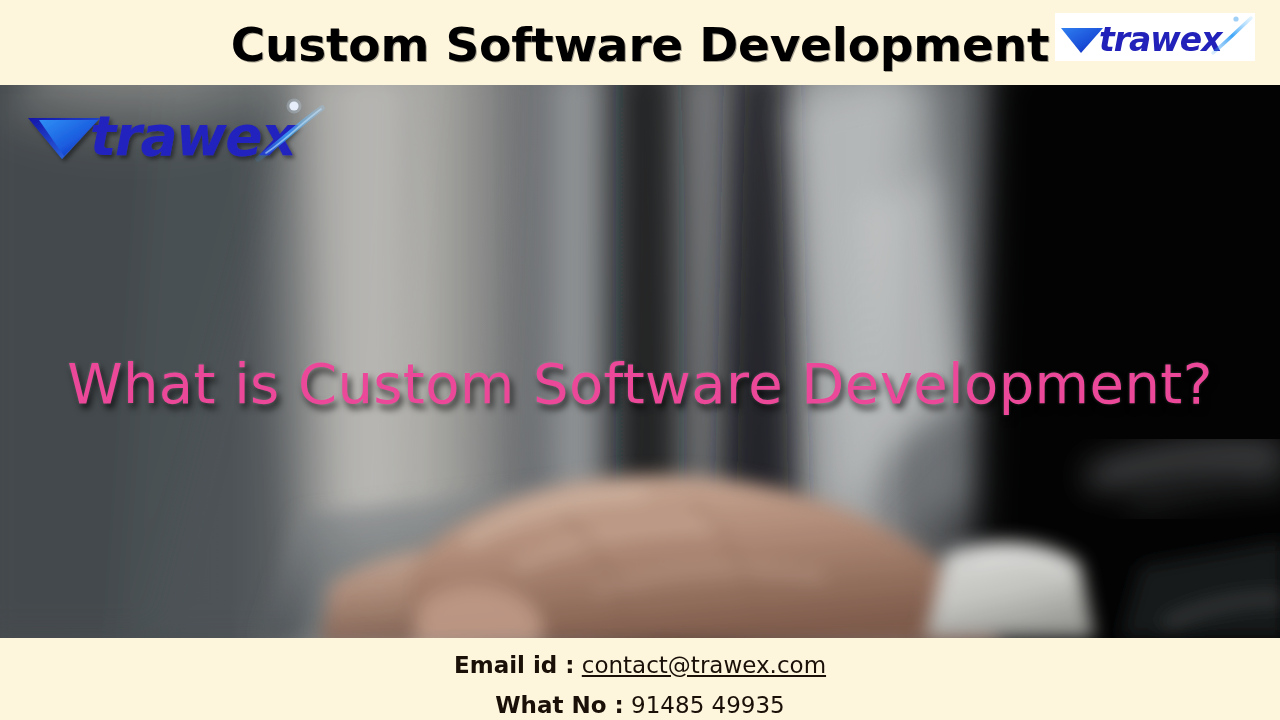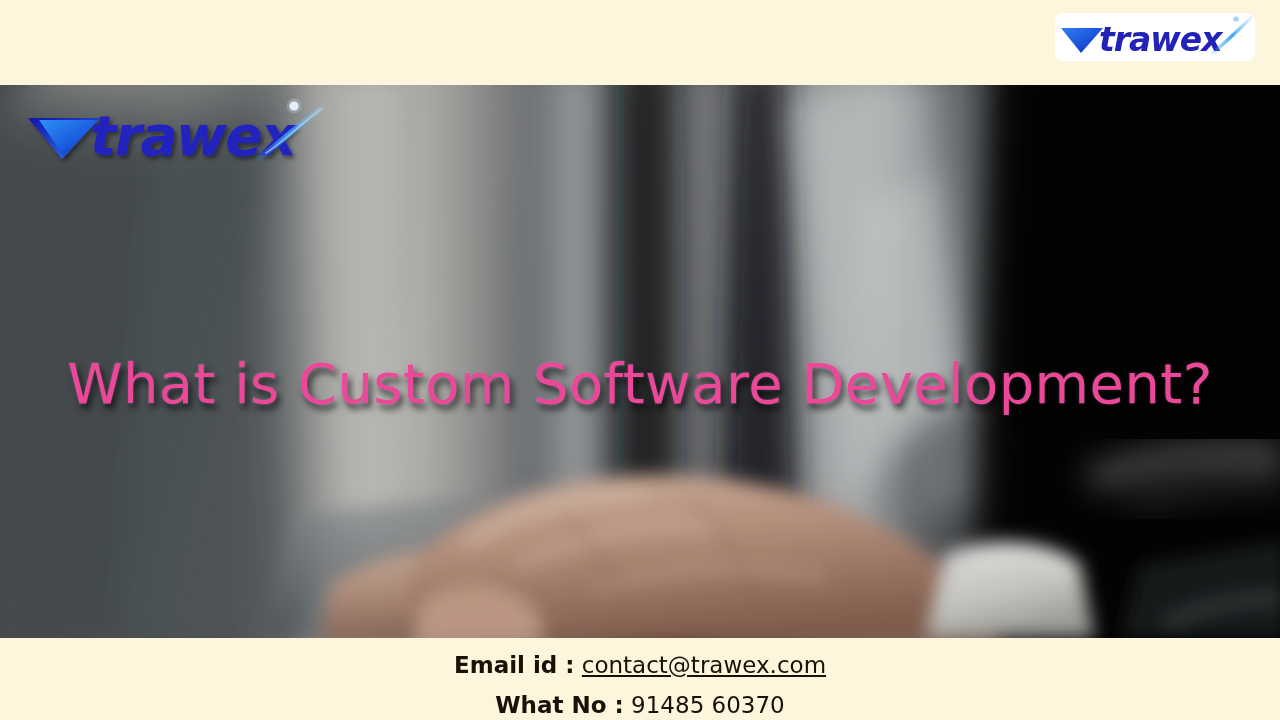--- a/index.html
+++ b/index.html
@@ -50,21 +50,20 @@
   
   .header-logo {
     position: absolute;
     left: 1055px;
     top: 13px;
     width: 200px;
     height: 48px;
     background: #ffffff;
     z-index: 7;
     overflow: hidden;
-    border-radius: 9px;
   }
   .header-logo svg { display:block; width:200px; height:48px; }
 
   
   .photo {
     position: absolute;
     left: 0;
     top: 85px;
     width: 1280px;
     height: 553px;
@@ -332,20 +331,23 @@
         <path d="M244,58 C262,46 280,28 299,14" stroke="#bfe2ff" stroke-width="1.6" fill="none" stroke-linecap="round" opacity="0.6"></path>
 
         <circle cx="272" cy="11" r="4.6" fill="#f2f7ff" opacity="0.95"></circle>
         <circle cx="272" cy="11" r="7.5" fill="#cfe6ff" opacity="0.25"></circle>
       </svg>
     </div>
 
     <div class="photo-headline">What is Custom Software Development?</div>
   </div>
 
+  <div class="header-bar">
+    <div class="slide-title">Custom Software Development</div>
+  </div>
 
   <div class="header-logo">
     <svg viewBox="0 0 200 48">
       <defs>
         <linearGradient id="triGradH" x1="0" y1="0" x2="1" y2="1">
           <stop offset="0%" stop-color="#2f7ff0"></stop>
           <stop offset="60%" stop-color="#1a4fd8"></stop>
           <stop offset="100%" stop-color="#141ab0"></stop>
         </linearGradient>
         <linearGradient id="swooshH" x1="0" y1="1" x2="1" y2="0">
@@ -366,17 +368,17 @@
     </svg>
   </div>
 
   <div class="footer">
     <div class="footer-line first">
       <span class="footer-label">Email id :</span>
       <span class="email-link">contact@trawex.com</span>
     </div>
     <div class="footer-line">
       <span class="footer-label">What No :</span>
-      <span class="phone-value">91485 60370</span>
+      <span class="phone-value">91485 49935</span>
     </div>
   </div>
 
 </div>
 
 </body></html>

